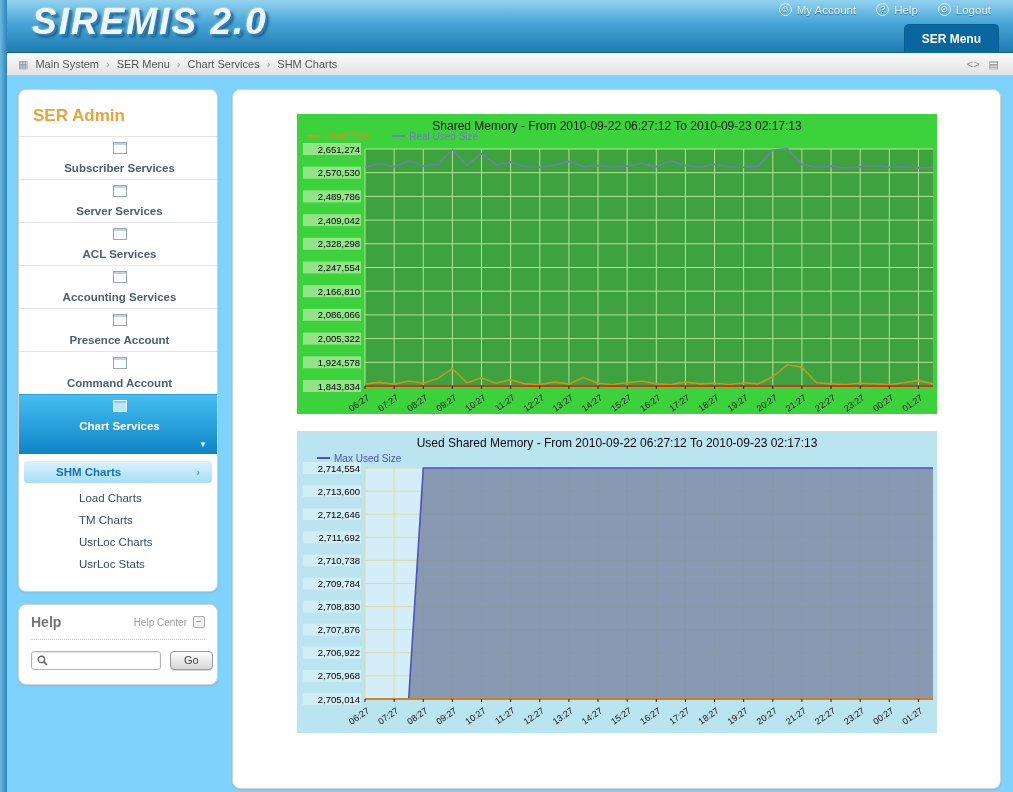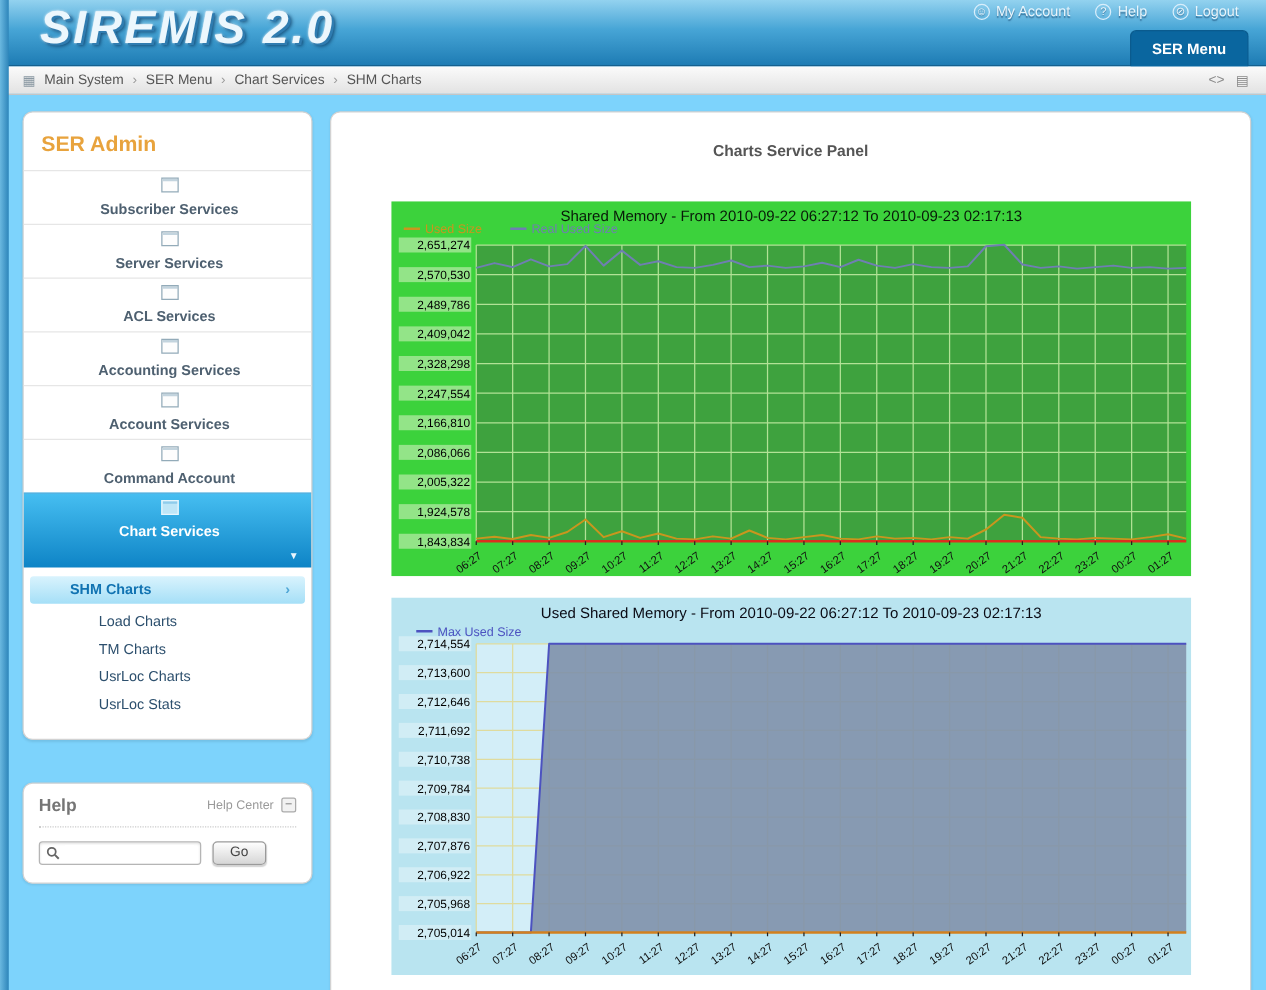--- a/index.html
+++ b/index.html
@@ -29,21 +29,21 @@
     display:flex; align-items:center; gap:7px; padding:0 14px 0 18px; font-size:11px; color:#555; }
   .crumb { cursor:pointer; }
   .crumb-lead { color:#8a98a2; font-size:11px; }
   .crumb-sep { color:#9a9a9a; }
   .bc-right { margin-left:auto; display:flex; gap:9px; color:#8a8a8a; font-size:11px; }
   .bc-right span { cursor:pointer; }
 
   
   .layout { display:flex; align-items:flex-start; gap:14px; padding:13px 12px 0 18px; }
   .panel { background:#fff; border:1px solid #d2d2d2; border-radius:8px; box-shadow:0 1px 2px rgba(0,0,0,.09); }
-  .sidebar { width:232px; flex:0 0 auto; display:flex; flex-direction:column; gap:34px; }
+  .sidebar { width:200px; flex:0 0 auto; display:flex; flex-direction:column; gap:12px; }
 
   .nav-panel { padding:8px 0 14px; }
   .ser-admin { color:#e8a33d; font-size:17px; font-weight:bold; padding:8px 14px 10px; }
   .nav-item { display:flex; align-items:center; gap:8px; padding:5px 10px 5px 13px; font-size:11.5px;
     font-weight:bold; color:#4e6070; border-top:1px solid #e6e6e6; cursor:pointer;flex-direction:column; }
   .nav-item:last-of-type { border-bottom:1px solid #e6e6e6; }
   .svc-icon { width:14px; height:12px; background:#fdfdfd; border:1px solid #93abb9; flex:0 0 auto;
     box-shadow:inset 0 2px 0 #c3d4de; }
   .nav-item.active { background:linear-gradient(#46bef1,#0e84c6); color:#fff; border-top-color:#2aa0da; }
   .nav-item.active .svc-icon { border-color:#e8f6fd; background:#bfe6f7; box-shadow:inset 0 2px 0 #8fcceb; }
@@ -130,21 +130,21 @@
         <div class="nav-item">
           <span class="svc-icon"></span>
           <span>ACL Services</span>
         </div>
         <div class="nav-item">
           <span class="svc-icon"></span>
           <span>Accounting Services</span>
         </div>
         <div class="nav-item">
           <span class="svc-icon"></span>
-          <span>Account Services</span>
+          <span>Presence Account</span>
         </div>
         <div class="nav-item">
           <span class="svc-icon"></span>
           <span>Command Account</span>
         </div>
         <div class="nav-item active">
           <span class="svc-icon"></span>
           <span>Chart Services</span>
           <span class="caret">▼</span>
         </div>
@@ -183,21 +183,20 @@
               </svg>
             </span>
             <input class="search-input" type="text" value="" style="">
           </div>
           <button class="go-btn">Go</button>
         </div>
       </div>
     </div>
 
     <div class="panel main-panel">
-      <div class="panel-title">Charts Service Panel</div>
       <div class="chart-box">
         <svg viewBox="0 0 640 300" width="640" height="300">
             <rect x="0" y="0" width="640" height="300" fill="#3cd23c"></rect>
             <rect x="68" y="35" width="568" height="237" fill="#3ea23e"></rect>
             <line x1="68" y1="35" x2="68" y2="272" stroke="#b2e296" stroke-width="1"></line>
             <line x1="97.12820512820512" y1="35" x2="97.12820512820512" y2="272" stroke="#b2e296" stroke-width="1"></line>
             <line x1="126.25641025641025" y1="35" x2="126.25641025641025" y2="272" stroke="#b2e296" stroke-width="1"></line>
             <line x1="155.3846153846154" y1="35" x2="155.3846153846154" y2="272" stroke="#b2e296" stroke-width="1"></line>
             <line x1="184.5128205128205" y1="35" x2="184.5128205128205" y2="272" stroke="#b2e296" stroke-width="1"></line>
             <line x1="213.64102564102564" y1="35" x2="213.64102564102564" y2="272" stroke="#b2e296" stroke-width="1"></line>

